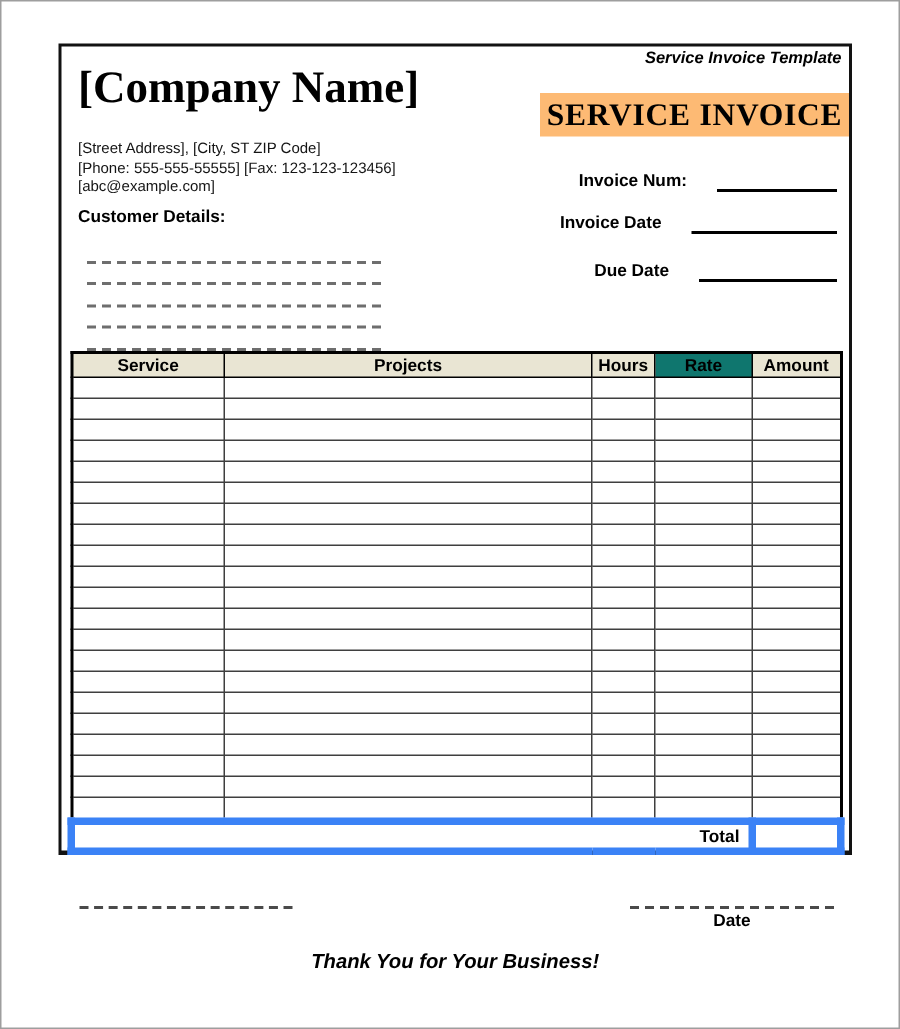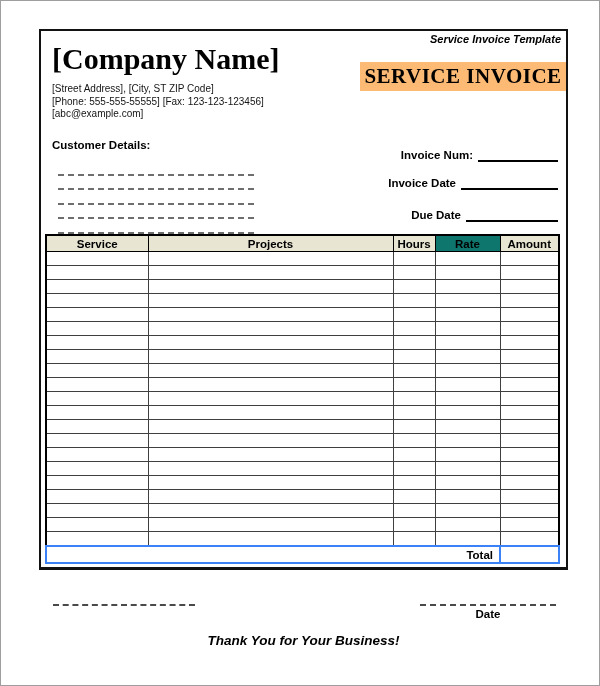--- a/index.html
+++ b/index.html
@@ -15,32 +15,31 @@
   }
   .watermark{
     position:absolute;top:2px;right:5px;
     font-size:11px;font-weight:bold;font-style:italic;white-space:nowrap;
   }
   .company{position:absolute;left:11px;top:11px;}
   .company-name{
     font-family:"Liberation Serif",serif;font-weight:bold;
     font-size:30px;line-height:33px;white-space:nowrap;
   }
-  .addr{margin-top:8px;font-size:10px;line-height:12.5px;color:#141414;}
+  .addr{margin-top:19px;font-size:10px;line-height:12.5px;color:#141414;}
   .addr div{white-space:nowrap;}
   .banner{
     position:absolute;top:31px;right:0;width:206px;height:29px;
     display:flex;align-items:center;justify-content:center;
     font-family:"Liberation Serif",serif;font-weight:bold;font-size:21px;
     letter-spacing:0.5px;white-space:nowrap;background:#C8BF99;
   }
   .meta-row{
     position:absolute;right:8px;display:flex;align-items:flex-end;
-    column-gap:5px;
-    margin-top:34px;
+    column-gap:20px;
   }
   .meta-row-1{top:82px}
   .meta-row-2{top:110px}
   .meta-row-3{top:142px}
   .meta-label{font-size:11.5px;font-weight:bold;line-height:14px;white-space:nowrap;}
   .fill-line{border-bottom:2px solid #000;height:13px;}
   .w80{width:80px}.w97{width:97px}.w92{width:92px}
   .customer{position:absolute;left:11px;top:108px;}
   .customer-label{font-size:11.5px;font-weight:bold;line-height:13px;}
   .dash-lines{margin-top:9px;margin-left:6px;}
@@ -50,21 +49,21 @@
     border-collapse:collapse;table-layout:fixed;
     border:2px solid #000;
   }
   .c-service{width:102px}.c-projects{width:245px}.c-hours{width:42px}
   .c-rate{width:65px}.c-amount{width:59px}
   .items-table th{
     border:1px solid #000;height:15px;padding:0 2px;
     font-size:11.5px;font-weight:bold;text-align:center;background:#E9E5D3;
   }
   .items-table td{border:1px solid #3f3f3f;height:13px;padding:0;}
-  .items-table tfoot td{border:2px solid #3b82f6;height:15px;}
+  .items-table tfoot td{border:5px solid #3b82f6;height:15px;}
   .total-label-cell{
     text-align:right;font-size:11.5px;font-weight:bold;padding:0 6px 0 0 !important;
   }
   .sig-block{position:absolute;top:563px;text-align:center;}
   .sig-left{left:12px;width:142px;}
   .sig-right{right:10px;width:136px;}
   .sig-line{height:10px;border-bottom:2px dashed #4a4a4a;}
   .sig-label{margin-top:2px;font-size:11.5px;font-weight:bold;}
   .thank-you{
     position:absolute;left:0;right:0;top:602px;text-align:center;

